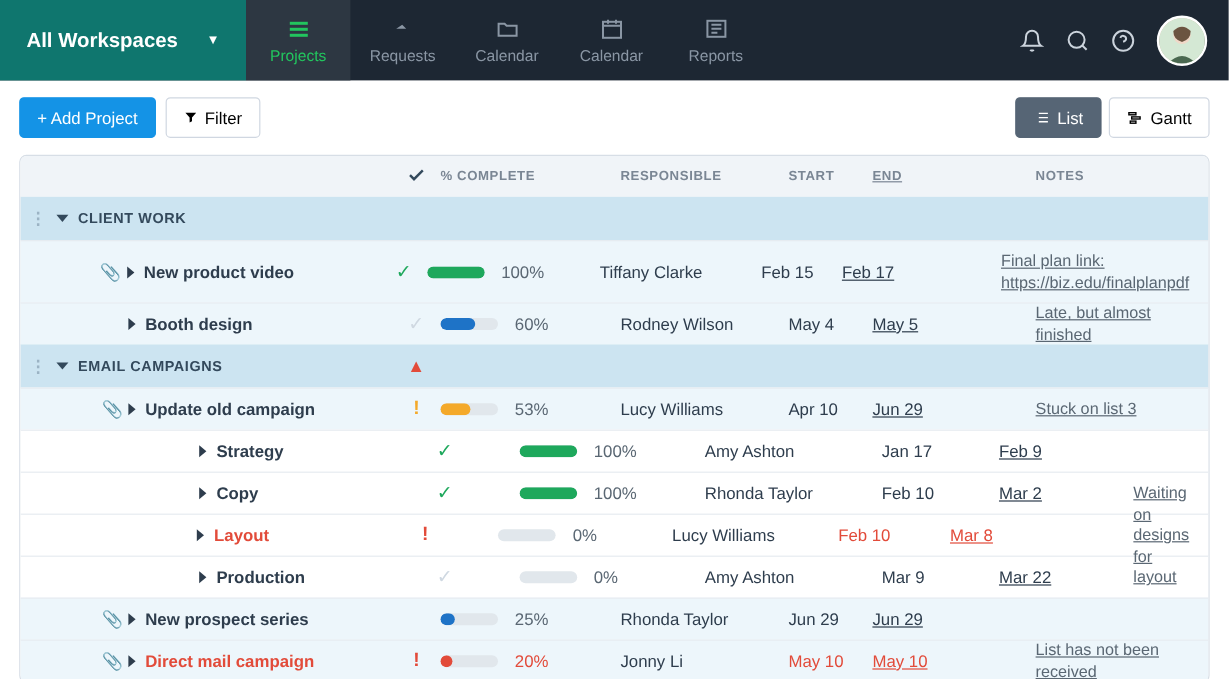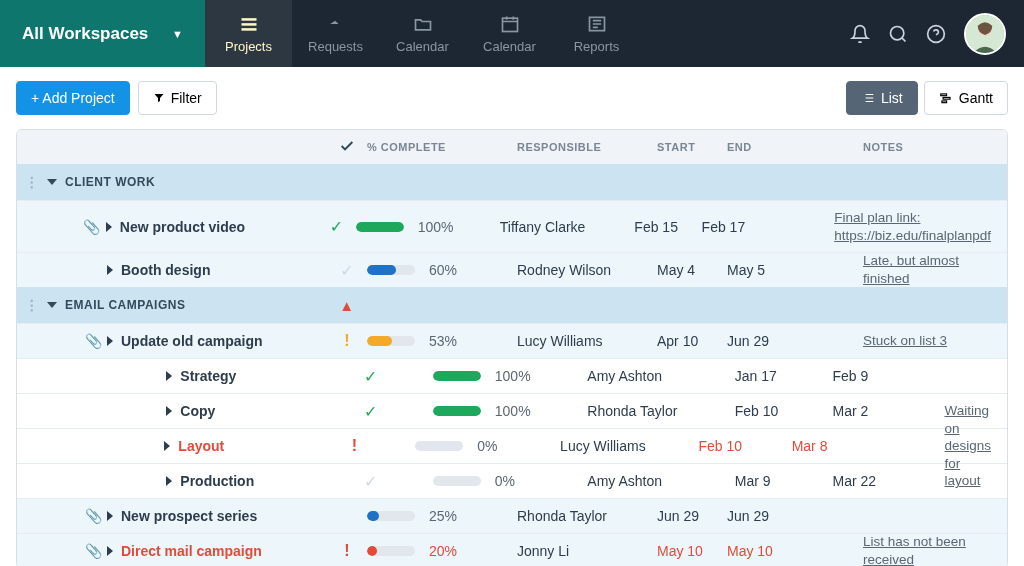--- a/index.html
+++ b/index.html
@@ -2,40 +2,40 @@
 <html><head>
 <meta charset="utf-8">
 <style>
 * { margin:0; padding:0; box-sizing:border-box; font-family:-apple-system,BlinkMacSystemFont,"Segoe UI",sans-serif; }
 body { background:#fff; width:1024px; height:566px; overflow:hidden; }
 .topbar { background:#1d2733; height:67px; display:flex; align-items:center; color:#fff; }
 .ws-select { background:#0f766e; height:67px; width:205px; display:flex; align-items:center; padding:0 22px; font-size:17px; font-weight:600; cursor:pointer; }
 .ws-select .caret { margin-left:auto; font-size:11px; }
 .nav { display:flex; height:67px; }
 .nav-item { width:87px; display:flex; flex-direction:column; align-items:center; justify-content:center; color:#8a96a4; font-size:13px; cursor:pointer; gap:5px; }
-.nav-item.active { background:#2d3742; color:#fef9c3; }
+.nav-item.active { background:#2d3742; color:#22c55e; }
 .nav-item svg { width:20px; height:20px; }
 .topbar-right { margin-left:auto; display:flex; align-items:center; gap:18px; padding-right:18px; }
 .topbar-right svg { width:20px; height:20px; color:#cbd3dc; cursor:pointer; }
 .avatar { width:42px; height:42px; border-radius:50%; background:linear-gradient(135deg,#e8d5c4,#a8c4a2); border:2px solid #fff; cursor:pointer; display:flex; align-items:center; justify-content:center; overflow:hidden; }
 .avatar svg { width:100%; height:100%; }
 .toolbar { display:flex; align-items:center; padding:14px 16px; gap:8px; }
 .btn { padding:8px 14px; border-radius:4px; font-size:14px; font-weight:500; cursor:pointer; border:1px solid #d0d7e1; background:#fff; display:inline-flex; align-items:center; gap:6px; }
 .btn.primary { background:#1493e6; border-color:#1493e6; color:#fff; }
 .view-toggle { margin-left:auto; display:flex; gap:6px; }
 .btn.active-view { background:#566575; color:#fff; border-color:#566575; }
 .table { border:1px solid #d7dee6; border-radius:6px; margin:0 16px 16px; overflow:hidden; }
 .thead { display:flex; background:#f0f4f8; height:34px; align-items:center; font-size:11px; font-weight:700; color:#7a8694; letter-spacing:0.5px; }
 .col-drag { width:30px; text-align:center; }
 .col-name { width:280px; }
 .col-check { width:40px; text-align:center; }
 .col-prog { width:150px; }
 .col-resp { width:140px; }
 .col-start { width:70px; }
-.col-end { width:88px; }
+.col-end { width:88px;text-decoration:underline; }
 .col-notes { flex:1; padding-right:16px;padding-left:48px; }
 .group-row { display:flex; align-items:center; height:36px; background:#cce4f1; font-size:12px; font-weight:700; color:#33495c; letter-spacing:0.5px; }
 .group-row .col-name { display:flex; align-items:center; gap:8px; }
 .drag-handle { color:#9bb3c4; cursor:grab; font-size:14px; }
 .caret-down { display:inline-block; width:0; height:0; border-left:5px solid transparent; border-right:5px solid transparent; border-top:6px solid currentColor; }
 .caret-right { display:inline-block; width:0; height:0; border-top:5px solid transparent; border-bottom:5px solid transparent; border-left:6px solid currentColor; }
 .row { display:flex; align-items:center; height:35px; font-size:14px; color:#2e3d4d; border-top:1px solid #e6ecf1; }
 .row.tall { height:52px; }
 .row.l1 { background:#edf6fb; }
 .row.l2 { background:#fff;gap:48px; }

